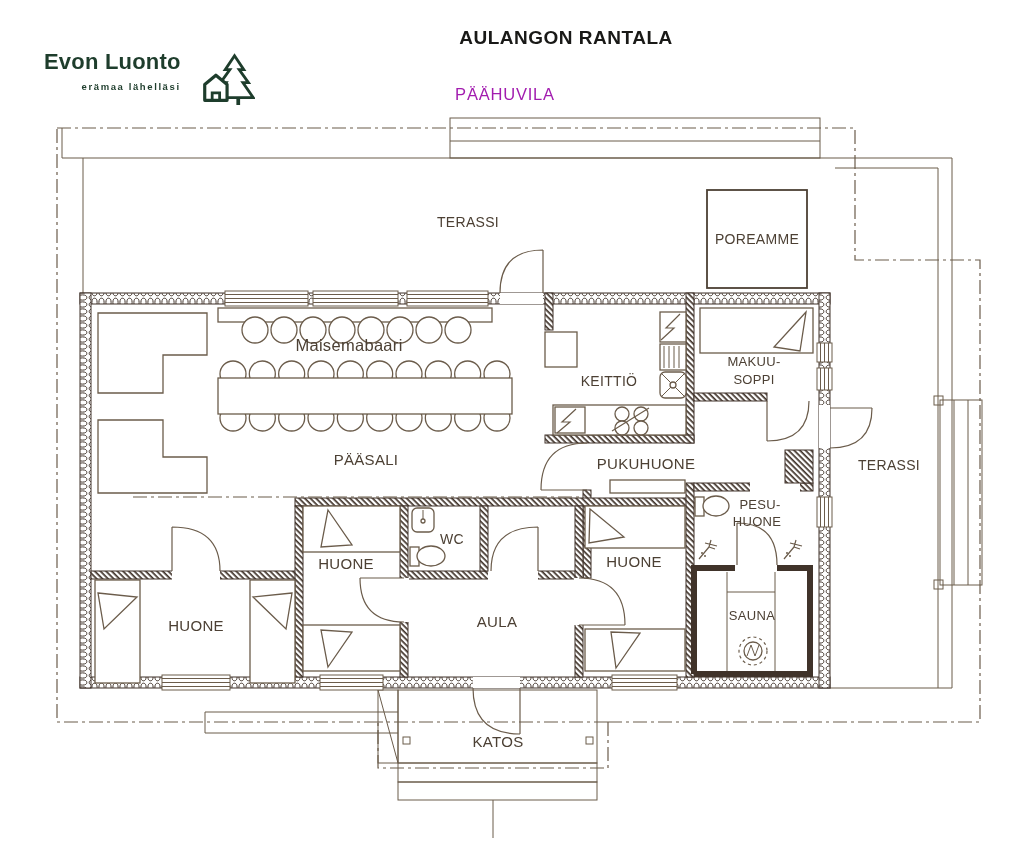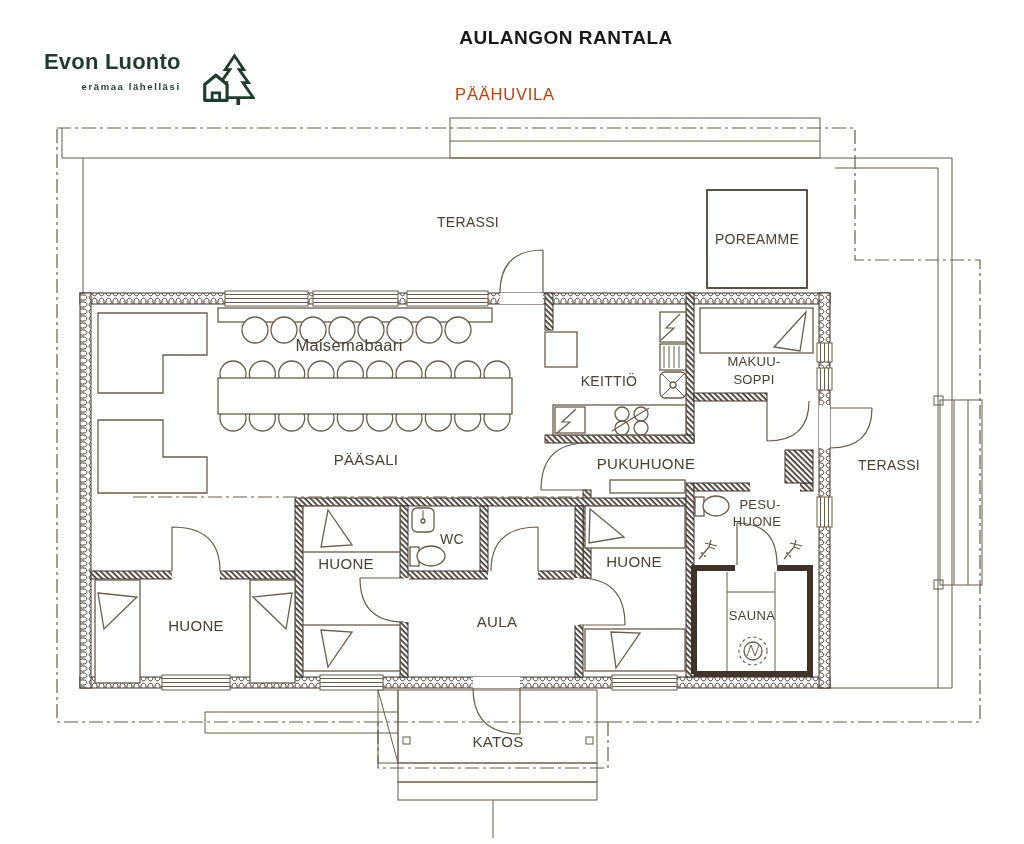--- a/index.html
+++ b/index.html
@@ -2,21 +2,21 @@
 <html><head>
 <meta charset="utf-8">
 <style>
   html,body{margin:0;padding:0;background:#ffffff;}
   .page{position:relative;width:1024px;height:844px;background:#fff;overflow:hidden;
         font-family:"Liberation Sans", sans-serif;}
   .plan-svg{position:absolute;left:0;top:0;}
   .title{position:absolute;top:27px;left:566px;transform:translateX(-50%);
          font-size:19px;font-weight:bold;letter-spacing:.5px;color:#191917;white-space:nowrap;}
   .subtitle{position:absolute;top:85px;left:505px;transform:translateX(-50%);
-            font-size:16.5px;color:#c2410c;letter-spacing:.8px;white-space:nowrap;}
+            font-size:16.5px;color:#a21caf;letter-spacing:.8px;white-space:nowrap;}
   .logo{position:absolute;left:44px;top:50px;display:flex;align-items:flex-start;gap:20px;color:#1e3d2c;}
   .logo-text{display:flex;flex-direction:column;align-items:flex-end;}
   .logo-name{font-size:22px;font-weight:bold;letter-spacing:.2px;line-height:1.05;}
   .logo-tagline{font-size:9.5px;font-weight:bold;letter-spacing:1.6px;margin-top:8px;}
   text{font-family:"Liberation Sans", sans-serif;fill:#4c4034;letter-spacing:.3px;}
   .ln{stroke:#6b5c4b;stroke-width:1.2;fill:none;}
   .thin{stroke:#6b5c4b;stroke-width:1;fill:none;}
   .dd{stroke:#6b5c4b;stroke-width:1.2;fill:none;stroke-dasharray:14 4 3 4;}
   .furn{stroke:#6b5c4b;stroke-width:1.3;fill:#fff;}
   .wall{stroke:#40332a;stroke-width:1;}

